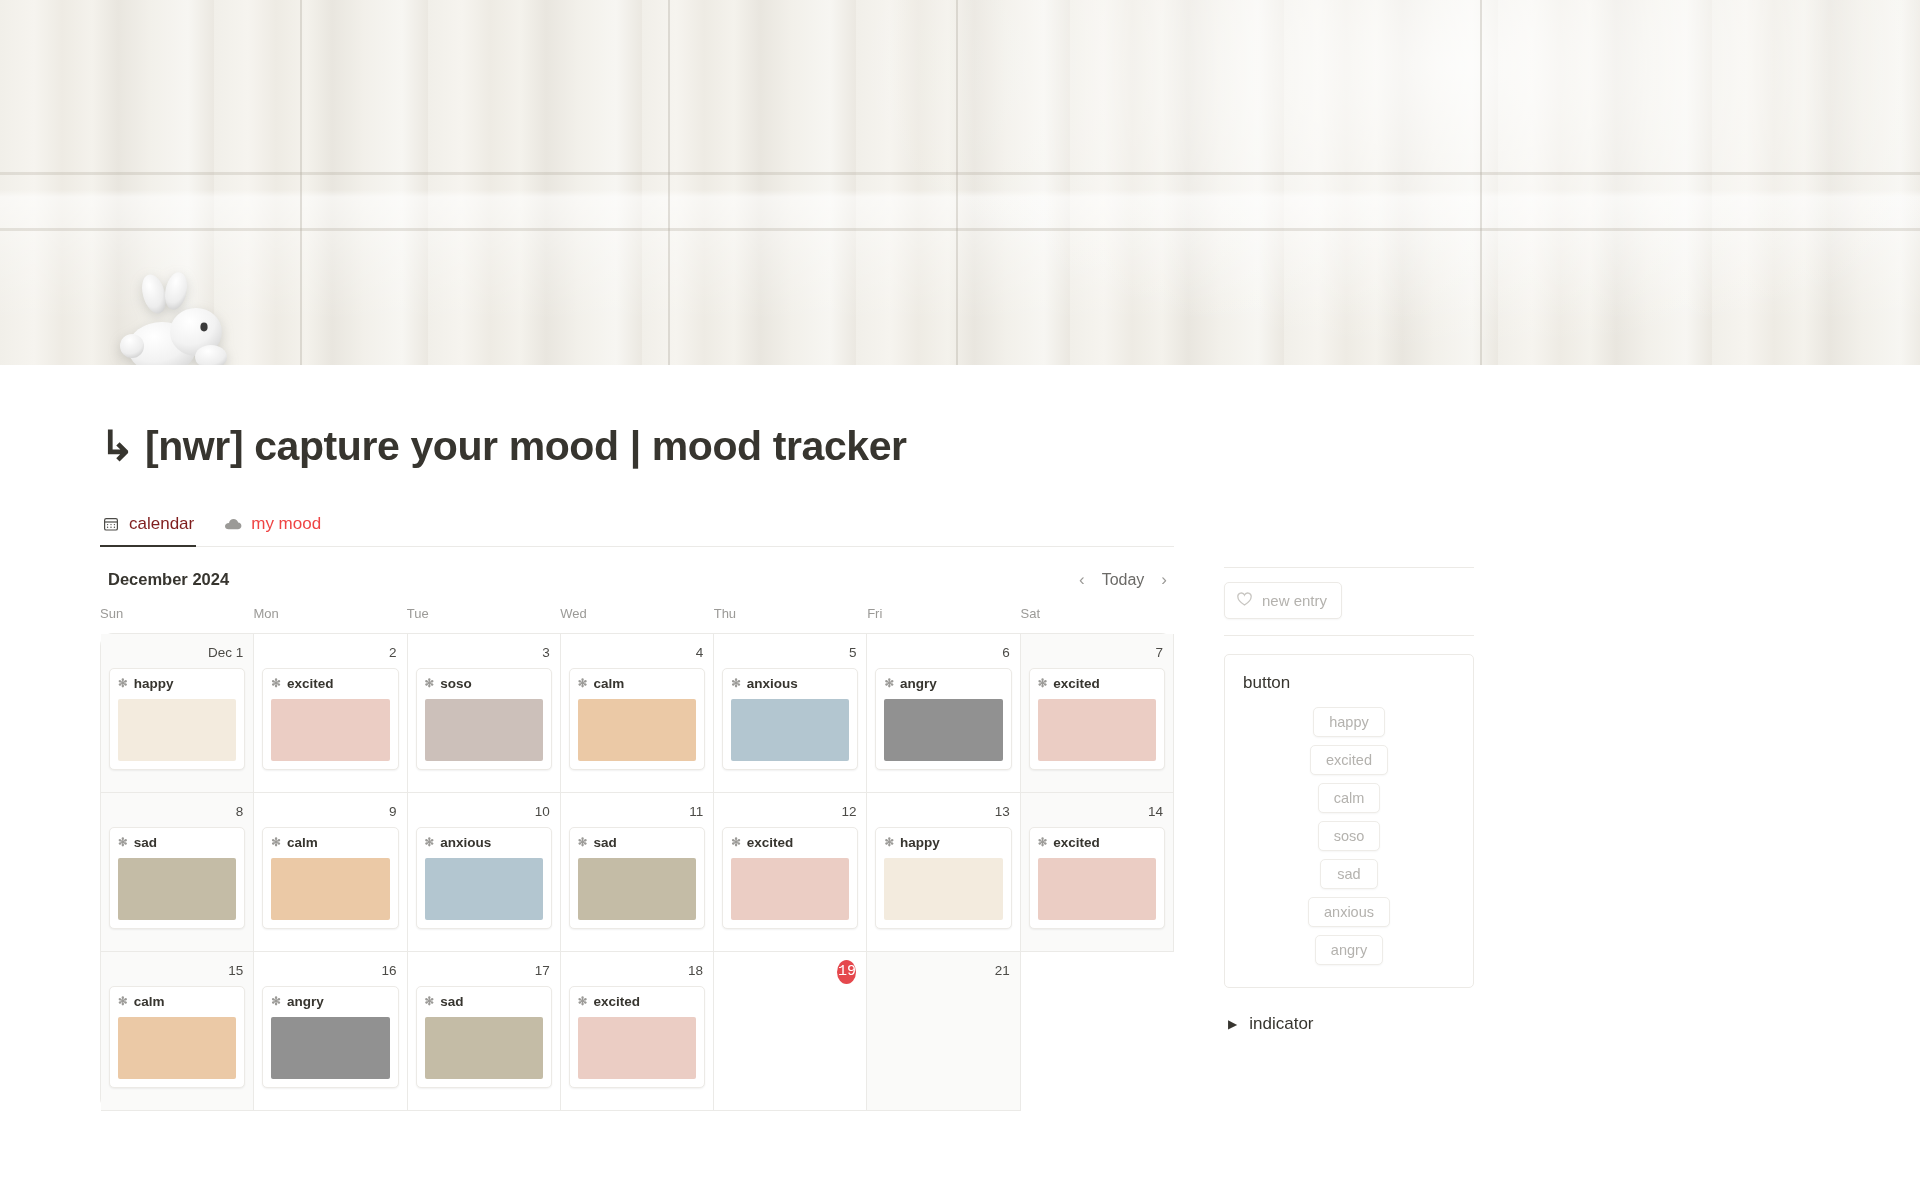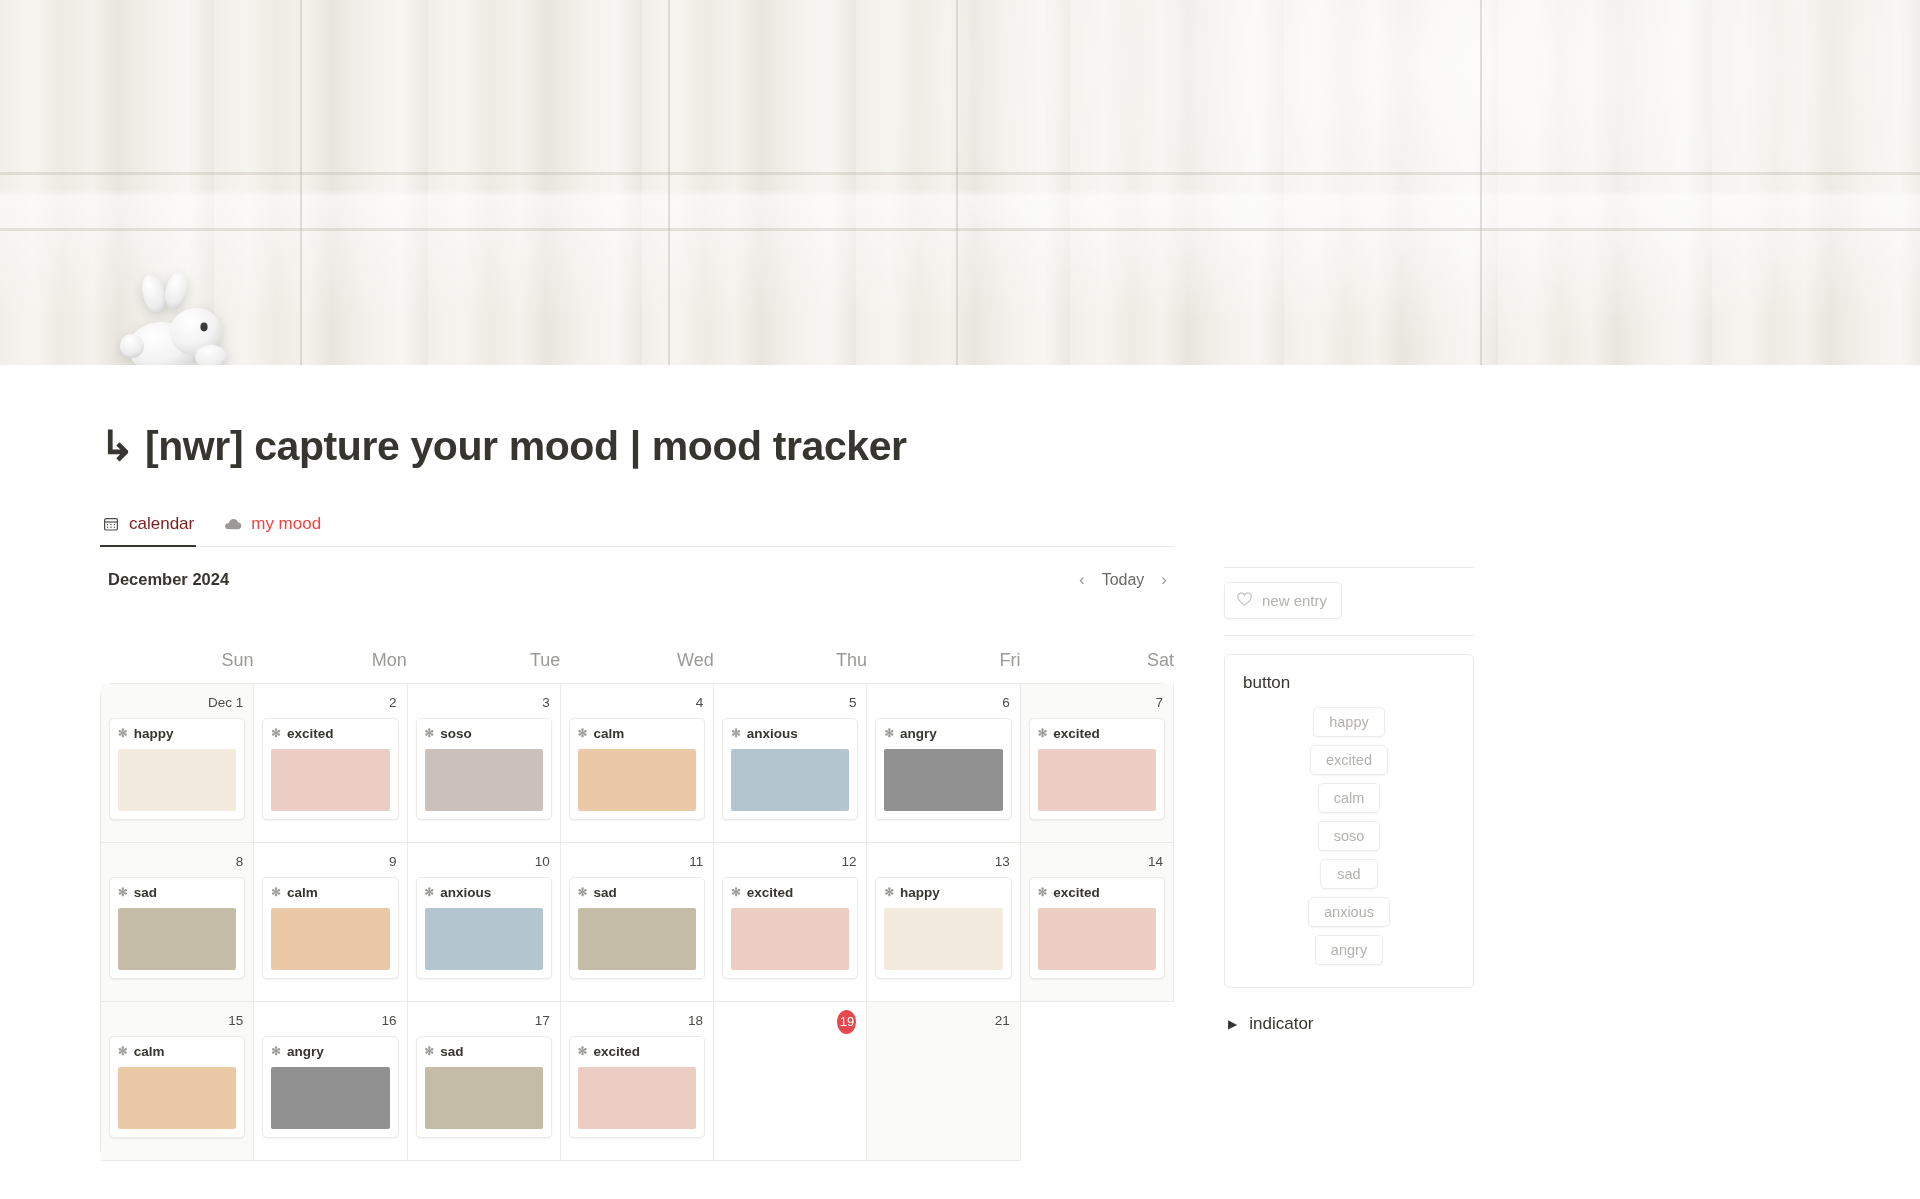--- a/index.html
+++ b/index.html
@@ -107,25 +107,24 @@
     padding: 22px 4px 16px 8px;
     gap: 8px;
   }
   .cal-month { font-size: 16.5px; font-weight: 700; color: #37352f; }
   .cal-nav { display: flex; align-items: center; gap: 14px; color: #9b9a97; }
   .cal-nav .chev { font-size: 17px; cursor: pointer; line-height: 1; padding: 2px 3px; }
   .cal-nav .today { font-size: 16px; color: #6b6a67; cursor: pointer; }
 
   .dow-row { display: grid; grid-template-columns: repeat(7, 1fr); }
   .dow {
-    text-align: right;
-    font-size: 18px;
+    text-align: left;
+    font-size: 13px;
     color: #9b9a97;
     padding-bottom: 12px;
-    margin-top: 44px;
   }
 
   .grid { border-top: 1px solid #ebeae7; border-left: 1px solid #ebeae7; border-radius: 13px; }
   .week { display: grid; grid-template-columns: repeat(7, 1fr); }
   .cell {
     border-right: 1px solid #ebeae7;
     border-bottom: 1px solid #ebeae7;
     min-height: 159px;
     padding: 8px 8px 10px 8px;
     background: #ffffff;
@@ -139,22 +138,23 @@
     height: 22px;
     line-height: 22px;
     padding-right: 2px;
   }
   .daynum .todaybadge {
     display: inline-flex; align-items: center; justify-content: center;
     width: 19px; height: 24px;
     border-radius: 50%;
     background: #e5484d;
     color: #fff;
-    font-size: 13px;
+    font-size: 15px;
     vertical-align: middle;
+    font-family: Liberation Mono, monospace;
   }
 
   .card {
     margin-top: 4px;
     background: #fff;
     border: 1px solid #eceae6;
     border-radius: 5px;
     box-shadow: 0 1px 2px rgba(15,15,15,.06);
     padding: 7px 8px 8px 8px;
     cursor: pointer;

